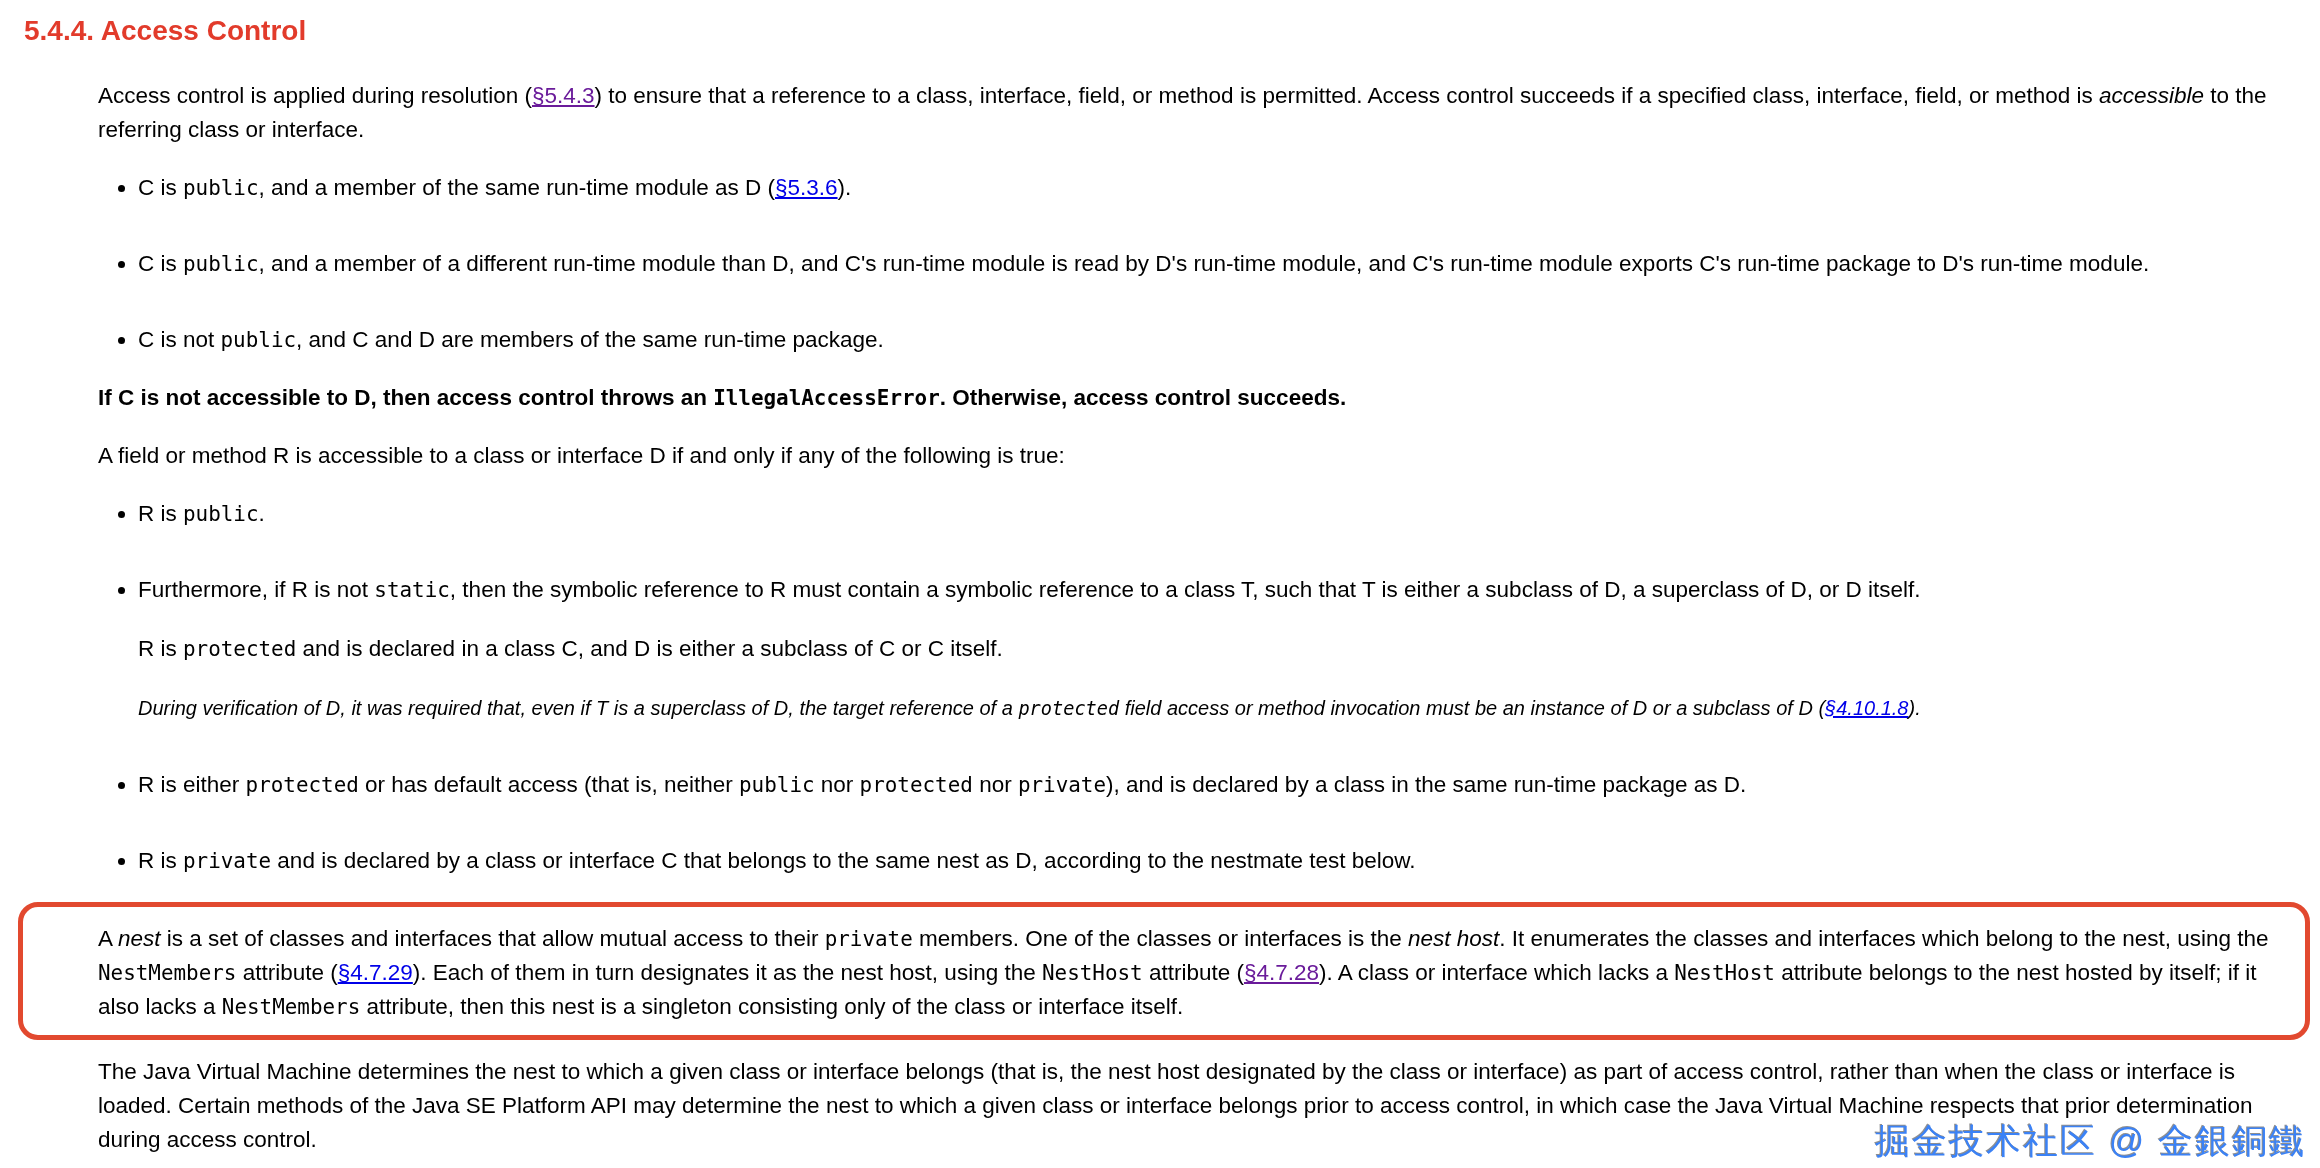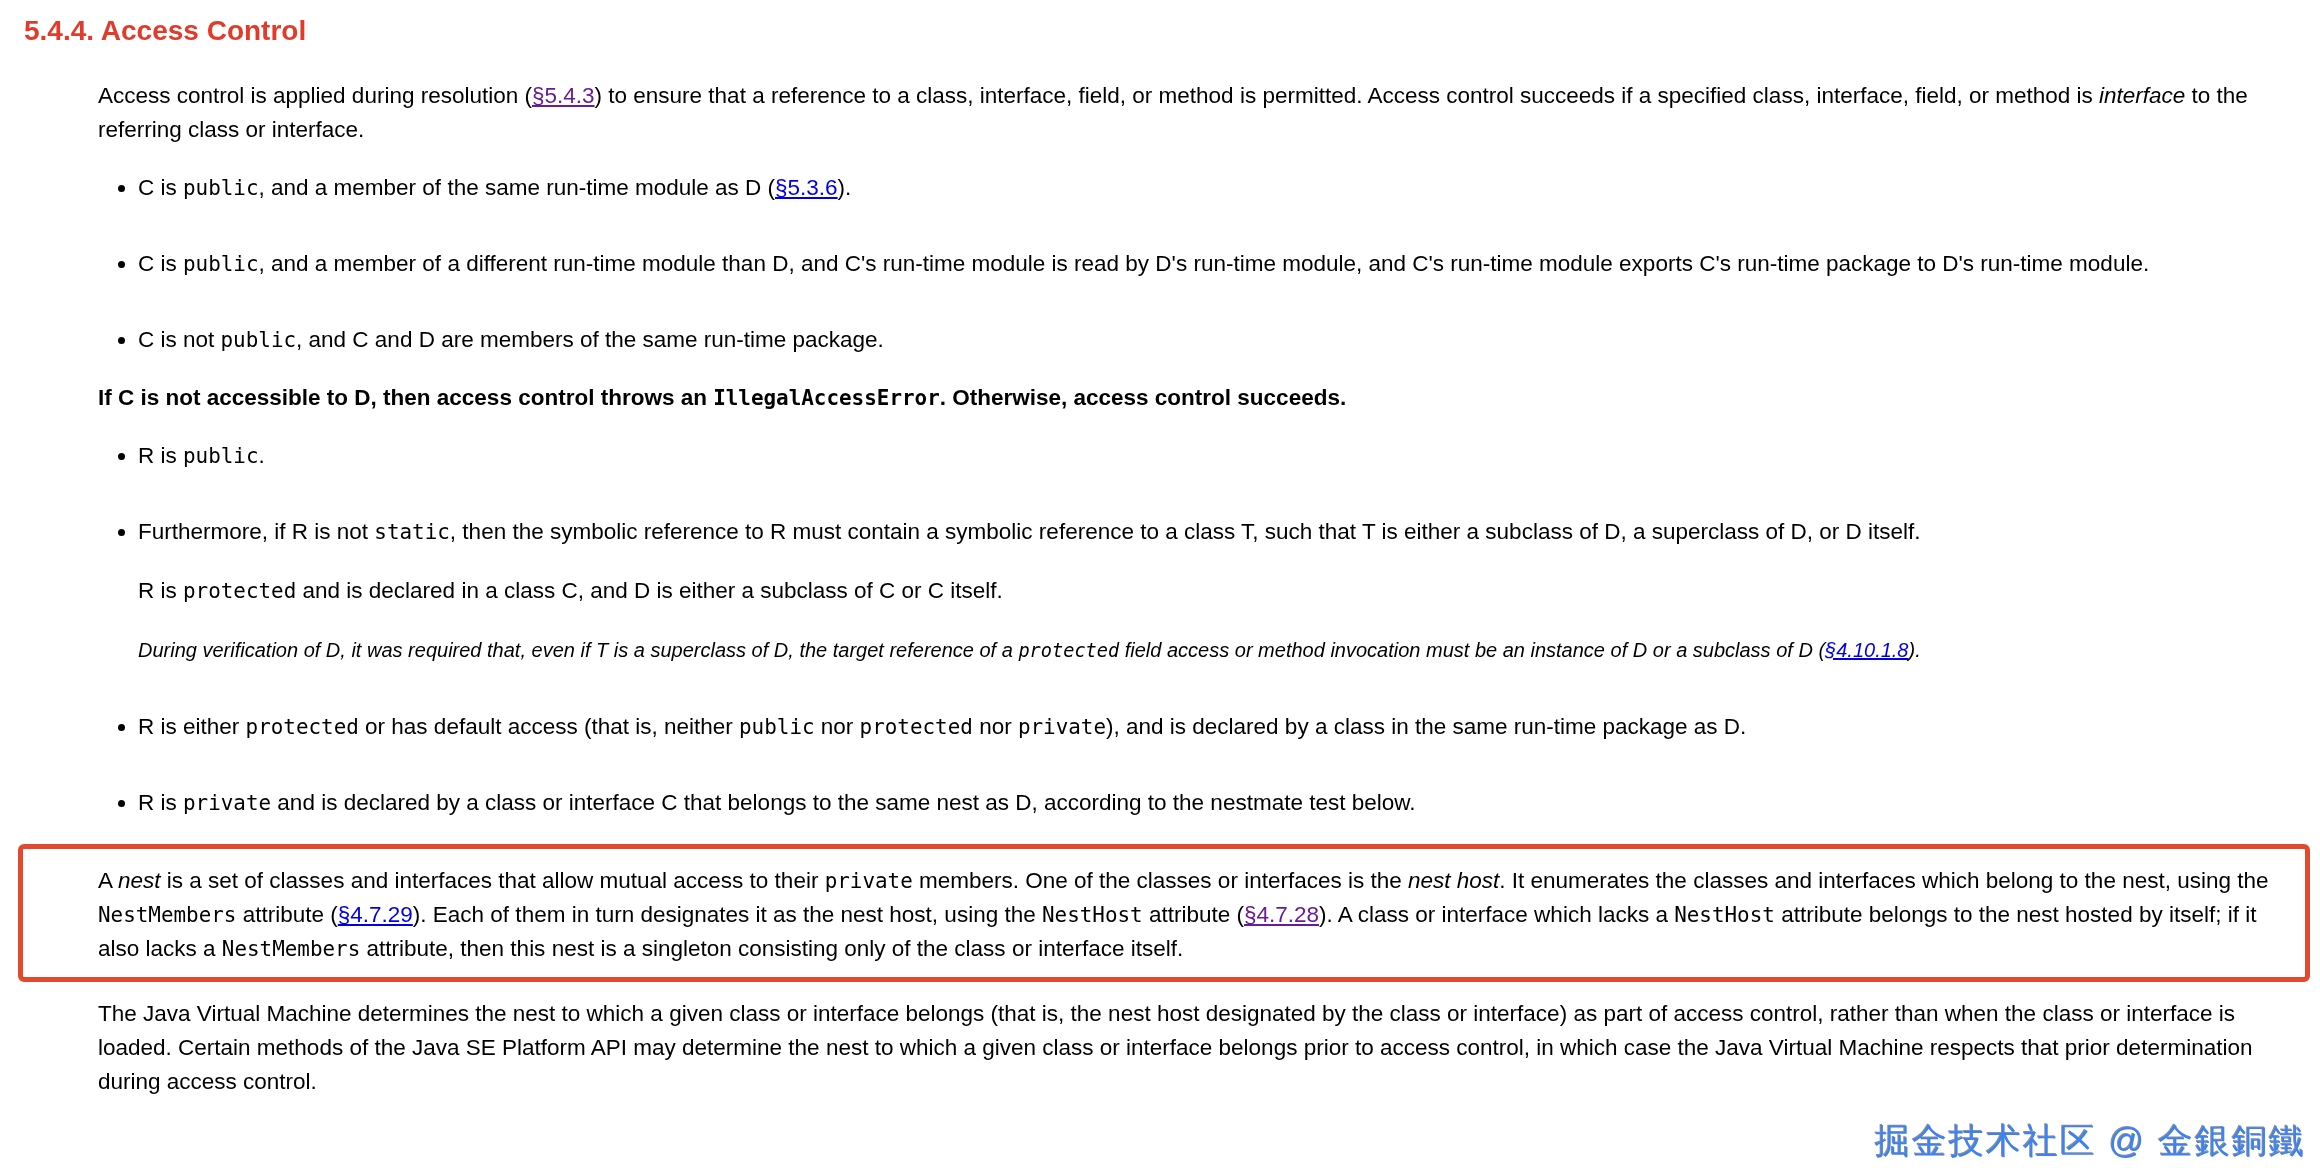--- a/index.html
+++ b/index.html
@@ -34,51 +34,52 @@
   a{color:var(--link);text-decoration:underline;cursor:pointer;}
   a.v{color:var(--visited);}
   ul{margin:0 0 24px 0;padding-left:40px;list-style:disc;}
   li+li{margin-top:42px;}
   li>p{margin:0;}
   li>p+p{margin-top:25px;}
   .note{font-size:20px;}
   .note,.note code,.note a{font-style:italic;}
   .highlight-box{
     border:5px solid var(--highlight);
-    border-radius:6px;
+    border-radius:20px;
     margin:0 -12px 15px -80px;
     padding:15px 12px 11px 75px;
   }
   .highlight-box p{margin:0;}
   .watermark{
     position:absolute;right:14px;bottom:10px;
     font-size:35px;letter-spacing:2px;
     color:#3b82f6;
     text-shadow:-1px -1px 0 #8f8f8f,1px 1px 0 #ffffff;
     white-space:nowrap;
   }
 </style>
 </head>
 <body>
 
 <h1 class="heading">5.4.4. Access Control</h1>
 
 <div class="doc">
 
-  <p>Access control is applied during resolution (<a class="v">§5.4.3</a>) to ensure that a reference to a class, interface, field, or method is permitted. Access control succeeds if a specified class, interface, field, or method is <em>interface</em> to the referring class or interface.</p>
+  <p>Access control is applied during resolution (<a class="v">§5.4.3</a>) to ensure that a reference to a class, interface, field, or method is permitted. Access control succeeds if a specified class, interface, field, or method is <em>accessible</em> to the referring class or interface.</p>
 
 
   <ul>
     <li>C is <code>public</code>, and a member of the same run-time module as D (<a>§5.3.6</a>).</li>
     <li>C is <code>public</code>, and a member of a different run-time module than D, and C's run-time module is read by D's run-time module, and C's run-time module exports C's run-time package to D's run-time module.</li>
     <li>C is not <code>public</code>, and C and D are members of the same run-time package.</li>
   </ul>
 
   <p class="b">If C is not accessible to D, then access control throws an <code>IllegalAccessError</code>. Otherwise, access control succeeds.</p>
 
+  <p>A field or method R is accessible to a class or interface D if and only if any of the following is true:</p>
 
   <ul>
     <li>R is <code>public</code>.</li>
     <li>
       <p>Furthermore, if R is not <code>static</code>, then the symbolic reference to R must contain a symbolic reference to a class T, such that T is either a subclass of D, a superclass of D, or D itself.</p>
       <p>R is <code>protected</code> and is declared in a class C, and D is either a subclass of C or C itself.</p>
       <p class="note">During verification of D, it was required that, even if T is a superclass of D, the target reference of a <code>protected</code> field access or method invocation must be an instance of D or a subclass of D (<a>§4.10.1.8</a>).</p>
     </li>
     <li>R is either <code>protected</code> or has default access (that is, neither <code>public</code> nor <code>protected</code> nor <code>private</code>), and is declared by a class in the same run-time package as D.</li>
     <li>R is <code>private</code> and is declared by a class or interface C that belongs to the same nest as D, according to the nestmate test below.</li>

